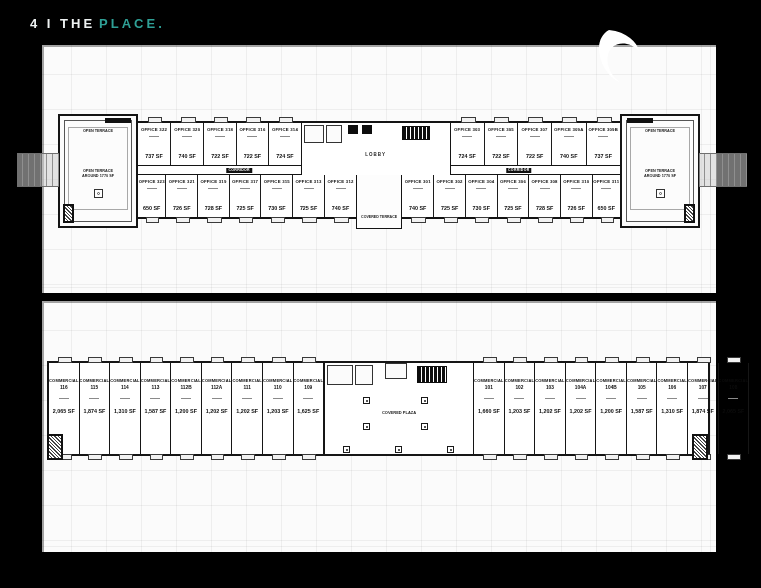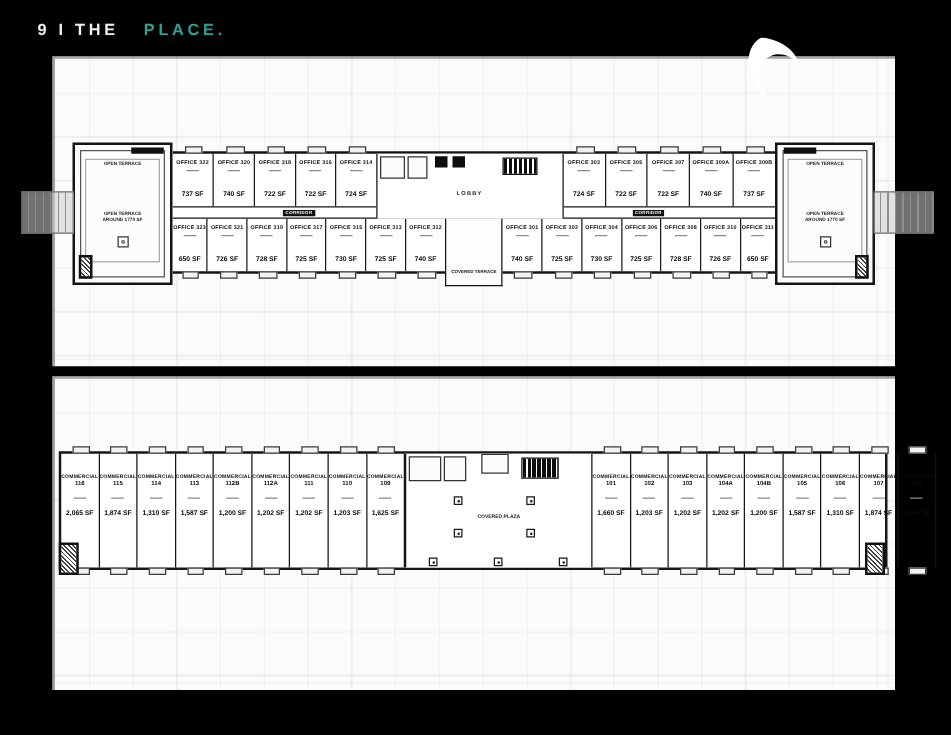--- a/index.html
+++ b/index.html
@@ -3,21 +3,21 @@
 <meta charset="utf-8">
 <style>
   * { box-sizing: border-box; margin: 0; padding: 0; }
   html,body { background:#000; width:761px; height:588px; overflow:hidden; }
   body { font-family:"Liberation Sans", sans-serif; }
   .stage { position:relative; width:761px; height:588px; background:#000; }
 
   
   .page-title { position:absolute; left:30px; top:16px; font-size:13px; font-weight:700;
     letter-spacing:3px; color:#eef2f2; white-space:nowrap; }
-  .page-title .accent { margin-left:20px; }
+  .page-title .accent { margin-left:4px; }
 
   .logo { position:absolute; left:597px; top:30px; width:46px; height:54px; z-index:3; }
 
   
   .panel { position:absolute; left:42px; width:674px; background:#fbfbfb; z-index:1;
     background-image:
       repeating-linear-gradient(to right, rgba(0,0,0,0.05) 0 1px, transparent 1px 35px),
       repeating-linear-gradient(to bottom, rgba(0,0,0,0.05) 0 1px, transparent 1px 35px);
     background-position:-6px -6px;
     box-shadow: inset 2px 2px 0 rgba(0,0,0,0.35); }
@@ -100,21 +100,21 @@
   .stair-end { position:absolute; width:16px; height:26px; z-index:3; }
   .stair-bl { left:5px;  top:133px; }
   .stair-br { left:650px; top:133px; }
 </style>
 </head>
 <body>
 
 <div class="stage">
 
   <div class="page-title">
-    <span>9 I THE</span><span class="accent" style="color:#2fa096">PLACE.</span>
+    <span>4 I THE</span><span class="accent" style="color:#2fa096">PLACE.</span>
   </div>
 
   <div class="logo">
     <svg width="46" height="54" viewBox="0 0 46 54">
       <path fill="#ffffff" d="M 12,0 C 30,2 40,12 42,21 C 35,14 27,12 20,14.5 C 12,17 8,27 12,38 C 14,44 18,49 24,53 C 10,47 2,32 2,18 C 2,10 6,3 12,0 Z"></path>
     </svg>
   </div>
 
   <section class="panel panel-top">
     <div class="bld bld-office">

